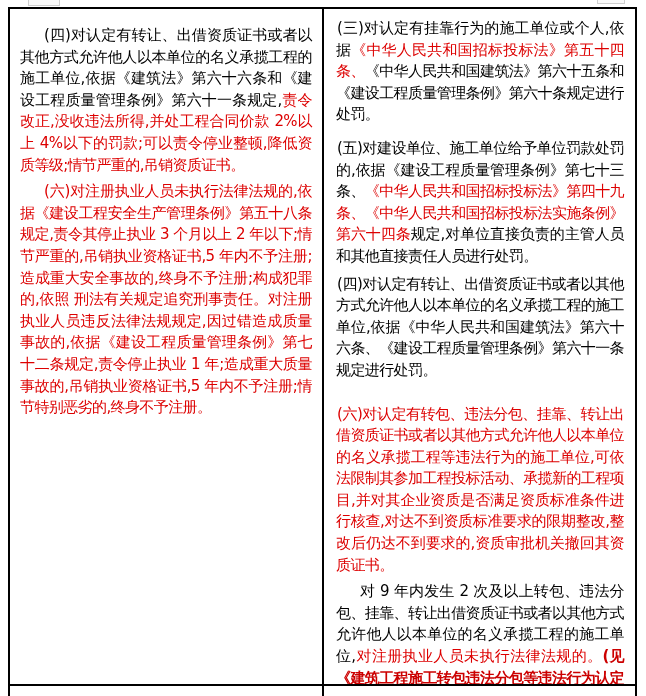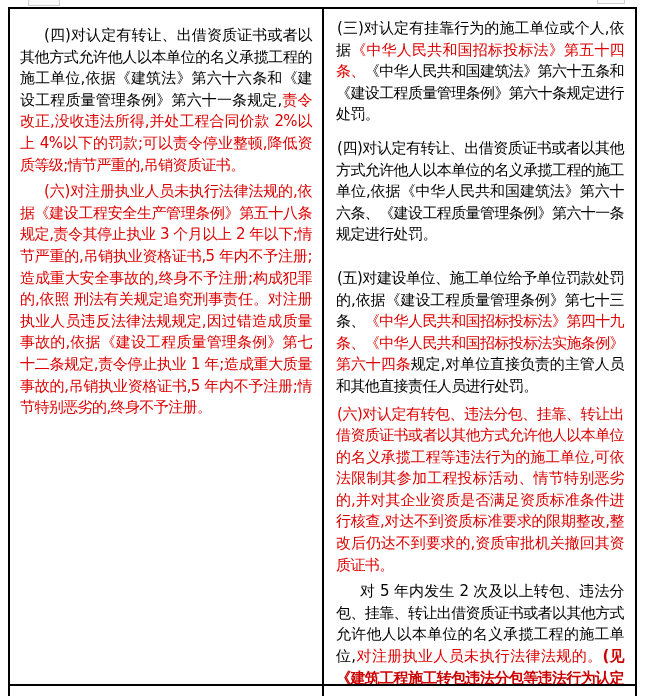--- a/index.html
+++ b/index.html
@@ -93,24 +93,24 @@
   <div class="fragment fragment-top-right"></div>
 
   <div class="reg-table">
     <div class="cell cell-left" id="col-left">
         <p class="para indent-big"><span class="run-black">(四)对认定有转让、出借资质证书或者以其他方式允许他人以本单位的名义承揽工程的施工单位,依据《建筑法》第六十六条和《建设工程质量管理条例》第六十一条规定,</span><span class="run-red">责令改正,没收违法所得,并处工程合同价款 2%以上 4%以下的罚款;可以责令停业整顿,降低资质等级;情节严重的,吊销资质证书。</span></p>
         <p class="para indent-big"><span class="run-red">(六)对注册执业人员未执行法律法规的,依据《建设工程安全生产管理条例》第五十八条规定,责令其停止执业 3 个月以上 2 年以下;情节严重的,吊销执业资格证书,5 年内不予注册;造成重大安全事故的,终身不予注册;构成犯罪的,依照 刑法有关规定追究刑事责任。对注册执业人员违反法律法规规定,因过错造成质量事故的,依据《建设工程质量管理条例》第七十二条规定,责令停止执业 1 年;造成重大质量事故的,吊销执业资格证书,5 年内不予注册;情节特别恶劣的,终身不予注册。</span></p>
       </div>
     <div class="divider"></div>
     <div class="cell cell-right" id="col-right">
         <p class="para indent-none" style="margin-bottom: 12px;"><span class="run-black">(三)对认定有挂靠行为的施工单位或个人,依据</span><span class="run-red">《中华人民共和国招标投标法》第五十四条、</span><span class="run-black">《中华人民共和国建筑法》第六十五条和《建设工程质量管理条例》第六十条规定进行处罚。</span></p>
+        <p class="para indent-none" style="margin-bottom: 6px;"><span class="run-black">(五)对建设单位、施工单位给予单位罚款处罚的,依据《建设工程质量管理条例》第七十三条、</span><span class="run-red">《中华人民共和国招标投标法》第四十九条、《中华人民共和国招标投标法实施条例》第六十四条</span><span class="run-black">规定,对单位直接负责的主管人员和其他直接责任人员进行处罚。</span></p>
         <p class="para indent-none" style="margin-bottom: 22px;"><span class="run-black">(四)对认定有转让、出借资质证书或者以其他方式允许他人以本单位的名义承揽工程的施工单位,依据《中华人民共和国建筑法》第六十六条、《建设工程质量管理条例》第六十一条规定进行处罚。</span></p>
-        <p class="para indent-none" style="margin-bottom: 6px;"><span class="run-black">(五)对建设单位、施工单位给予单位罚款处罚的,依据《建设工程质量管理条例》第七十三条、</span><span class="run-red">《中华人民共和国招标投标法》第四十九条、《中华人民共和国招标投标法实施条例》第六十四条</span><span class="run-black">规定,对单位直接负责的主管人员和其他直接责任人员进行处罚。</span></p>
-        <p class="para indent-none"><span class="run-red">(六)对认定有转包、违法分包、挂靠、转让出借资质证书或者以其他方式允许他人以本单位的名义承揽工程等违法行为的施工单位,可依法限制其参加工程投标活动、情节特别恶劣的,并对其企业资质是否满足资质标准条件进行核查,对达不到资质标准要求的限期整改,整改后仍达不到要求的,资质审批机关撤回其资质证书。</span></p>
-        <p class="para indent-big"><span class="run-black">对 5 年内发生 2 次及以上转包、违法分包、挂靠、转让出借资质证书或者以其他方式允许他人以本单位的名义承揽工程的施工单位,</span><span class="run-red">对注册执业人员未执行法律法规的。</span><span class="run-red-bold">(见《建筑工程施工转包违法分包等违法行为认定查处管理办法(试行)》第十四条(二))</span></p>
+        <p class="para indent-none"><span class="run-red">(六)对认定有转包、违法分包、挂靠、转让出借资质证书或者以其他方式允许他人以本单位的名义承揽工程等违法行为的施工单位,可依法限制其参加工程投标活动、承揽新的工程项目,并对其企业资质是否满足资质标准条件进行核查,对达不到资质标准要求的限期整改,整改后仍达不到要求的,资质审批机关撤回其资质证书。</span></p>
+        <p class="para indent-big"><span class="run-black">对 9 年内发生 2 次及以上转包、违法分包、挂靠、转让出借资质证书或者以其他方式允许他人以本单位的名义承揽工程的施工单位,</span><span class="run-red">对注册执业人员未执行法律法规的。</span><span class="run-red-bold">(见《建筑工程施工转包违法分包等违法行为认定查处管理办法(试行)》第十四条(二))</span></p>
       </div>
   </div>
 
   <div class="next-row">
     <div class="next-divider"></div>
   </div>
 
 </div>
 
 </body></html>

